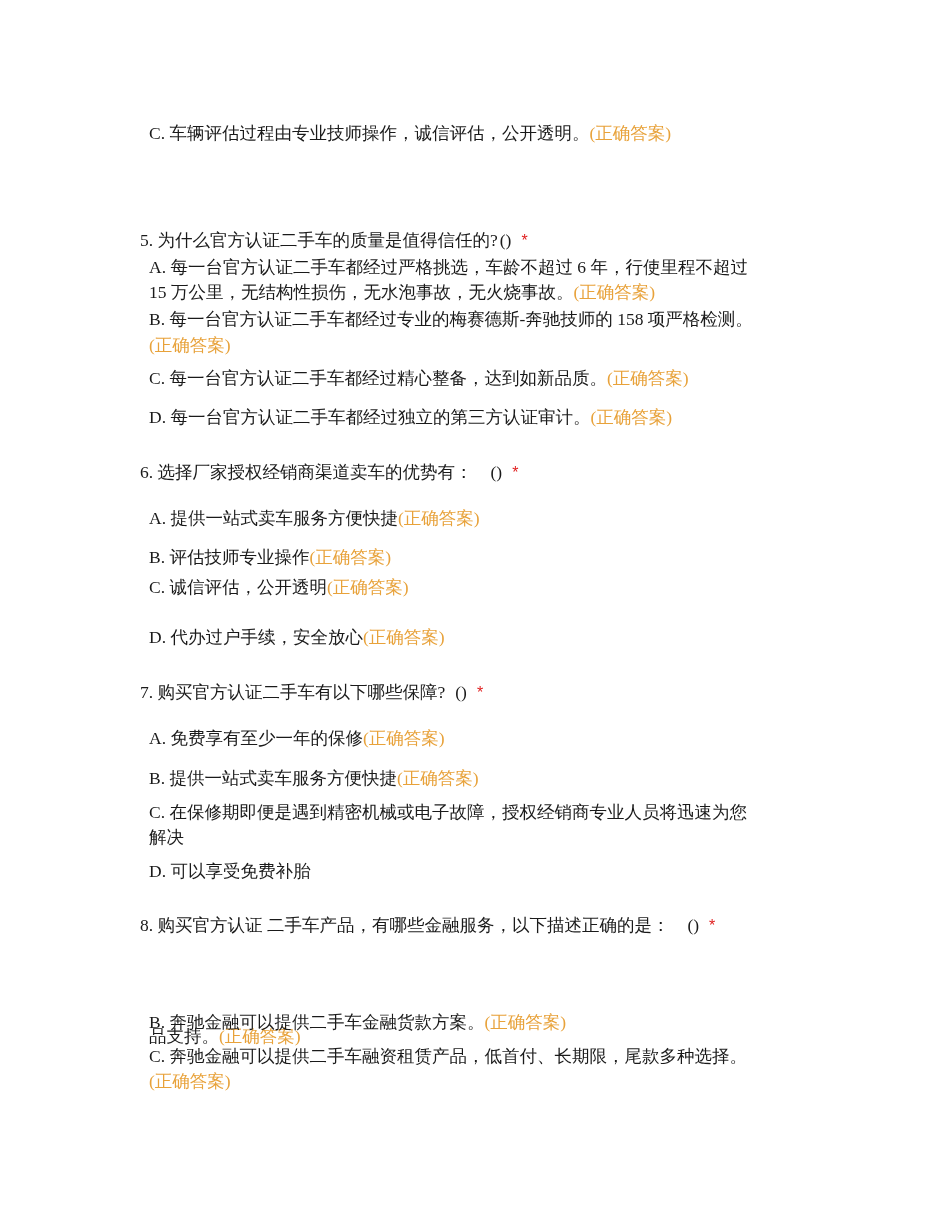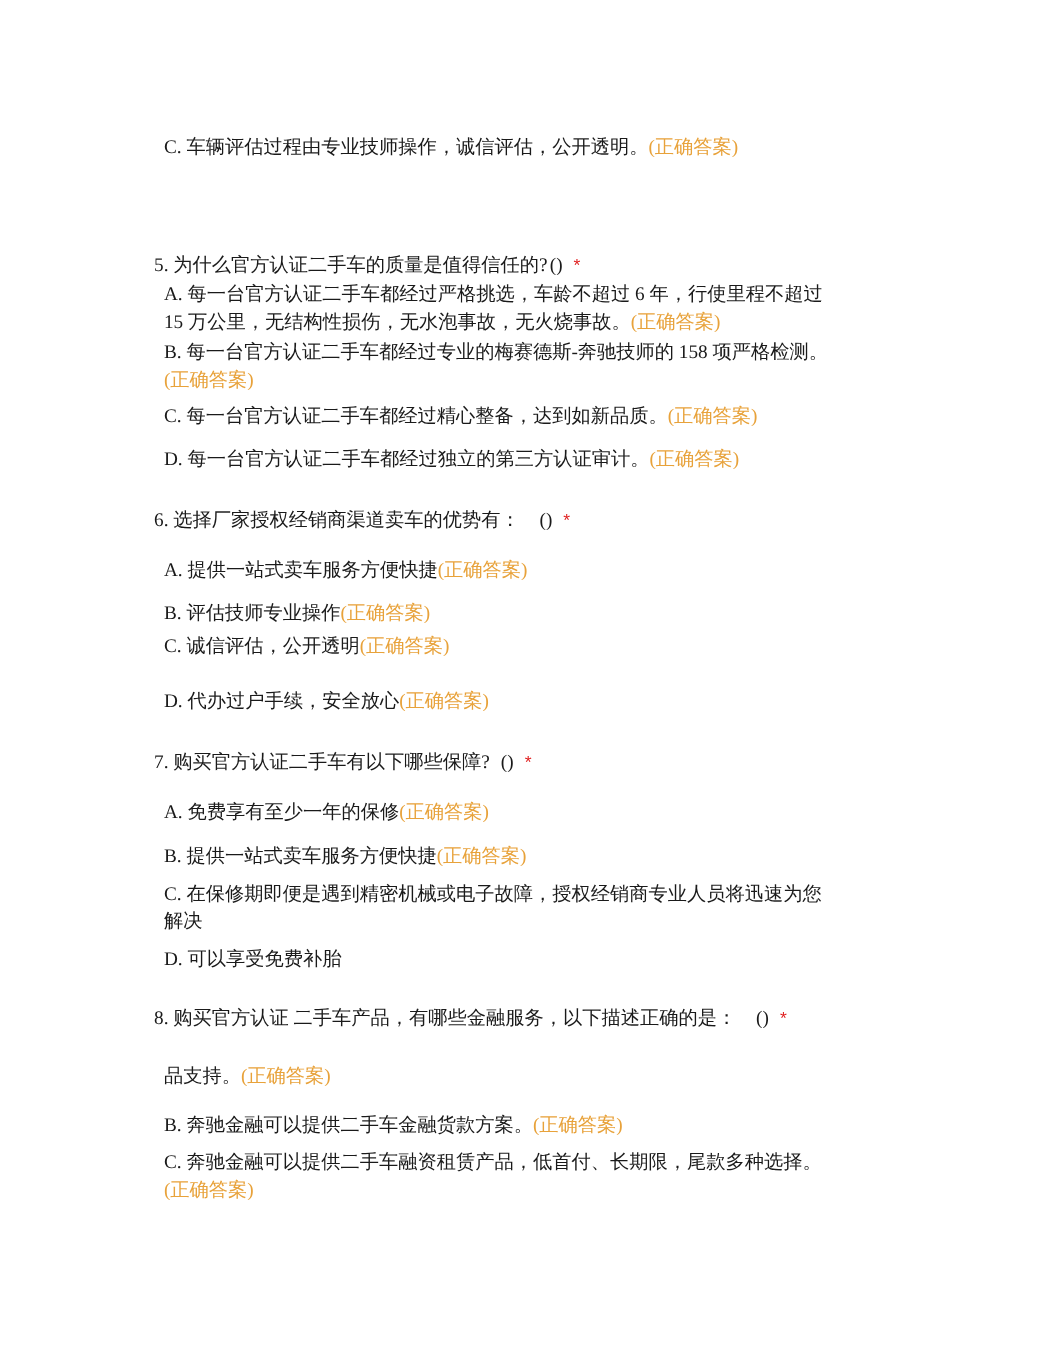--- a/index.html
+++ b/index.html
@@ -97,21 +97,21 @@
   </div>
   <div class="line opt" style="top:859px">
     <span>D.</span>
     <span>可以享受免费补胎</span>
   </div>
 
   <div class="line q" style="top:913px">
     <span>8.</span>
     <span>购买官方认证 二手车产品，有哪些金融服务，以下描述正确的是：</span><span class="paren" style="margin-left:18px">()</span><span class="star">*</span>
   </div>
-  <div class="line cont" style="top:966px">
+  <div class="line cont" style="top:1024px">
     <span>品支持。</span><span class="ans">(正确答案)</span>
   </div>
   <div class="line opt" style="top:1010px">
     <span>B.</span>
     <span>奔驰金融可以提供二手车金融货款方案。</span><span class="ans">(正确答案)</span>
   </div>
   <div class="line opt" style="top:1044px">
     <span>C.</span>
     <span>奔驰金融可以提供二手车融资租赁产品，低首付、长期限，尾款多种选择。</span>
   </div>

